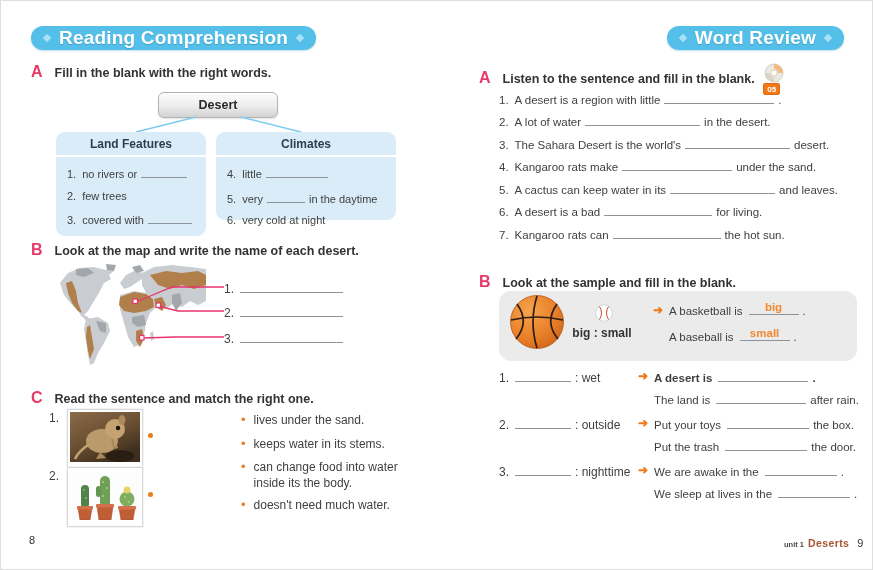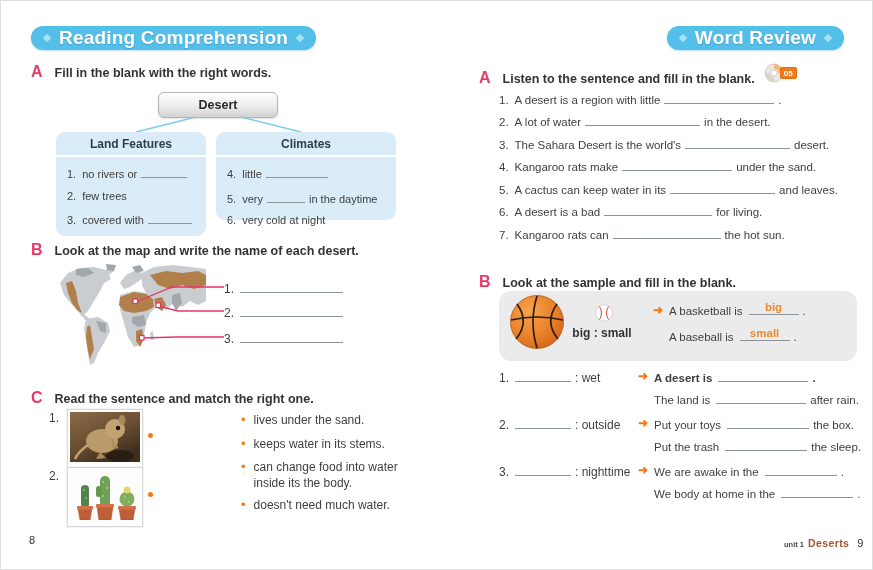--- a/index.html
+++ b/index.html
@@ -47,21 +47,21 @@
   .photo{position:absolute;background:#fff;border:1px solid #d8d8d8;padding:2px;box-shadow:0 0 0 1px #f4f4f4;}
   .cnum{position:absolute;font-size:12px;color:#3f3f3f;}
   .dot{position:absolute;width:5px;height:5px;border-radius:50%;background:#F07A1A;}
   .opt{position:absolute;display:flex;font-size:12px;color:#3f3f3f;line-height:16px;}
   .opt .bullet{color:#F07A1A;margin-right:8px;font-size:13px;line-height:16px;}
   
   .wr-line{position:absolute;left:498px;width:366px;}
   .arrow{position:absolute;color:#F07A1A;font-size:12px;font-weight:bold;line-height:14px;}
   .sample-box{position:absolute;left:498px;top:290px;width:358px;height:70px;background:#EBEBEB;border-radius:12px;}
   .pair-label{position:absolute;font-size:12px;font-weight:bold;color:#333;text-align:center;}
-  .audio{display:inline-flex;align-items:center;margin-left:9px;}
+  .audio{display:inline-flex;align-items:center;margin-left:9px;flex-direction:column;}
   .track{background:#F07A1A;border-radius:3px;color:#fff;font-size:8px;font-weight:bold;padding:1.5px 4px;margin-left:-4px;box-shadow:0 0 0 1px #e8690d inset;}
   .footer-right{position:absolute;left:783px;top:536px;display:flex;align-items:baseline;}
   .f-unit{font-size:7.5px;font-weight:bold;color:#4a4a4a;}
   .f-title{font-size:10.5px;font-weight:bold;color:#A8552B;margin-left:4px;letter-spacing:.4px;}
   .f-page{font-size:11px;color:#333;margin-left:8px;}
   .page-num-left{position:absolute;left:28px;top:533px;font-size:11px;color:#333;}
 </style>
 </head>
 <body>
 
@@ -431,42 +431,42 @@
       <div class="line">
         <span class="seg">Put your toys</span>
         <span class="blank" style="width: 82px;"></span>
         <span class="seg">the box.</span>
       </div>
     </div>
   <div class="abs" style="left:653px;top:437px;width:212px;">
       <div class="line">
         <span class="seg">Put the trash</span>
         <span class="blank" style="width: 82px;"></span>
-        <span class="seg">the sleep.</span>
+        <span class="seg">the door.</span>
       </div>
     </div>
 
   <div class="abs" style="left:498px;top:462px;width:150px;">
       <div class="line" style="font-size:12px;">
         <span class="seg">3.</span>
         <span class="blank" style="width: 56px;"></span>
         <span class="seg">: nighttime</span>
       </div>
     </div>
   <span class="arrow" style="left:637px;top:462px;">➜</span>
   <div class="abs" style="left:653px;top:462px;width:212px;">
       <div class="line">
         <span class="seg">We are awake in the</span>
         <span class="blank" style="width: 72px;"></span>
         <span class="seg">.</span>
       </div>
     </div>
   <div class="abs" style="left:653px;top:484px;width:212px;">
       <div class="line">
-        <span class="seg">We body at home in the</span>
+        <span class="seg">We sleep at lives in the</span>
         <span class="blank" style="width: 72px;"></span>
         <span class="seg">.</span>
       </div>
     </div>
 
   <div class="footer-right">
     <span class="f-unit">unit 1</span>
     <span class="f-title">Deserts</span>
     <span class="f-page">9</span>
   </div>

